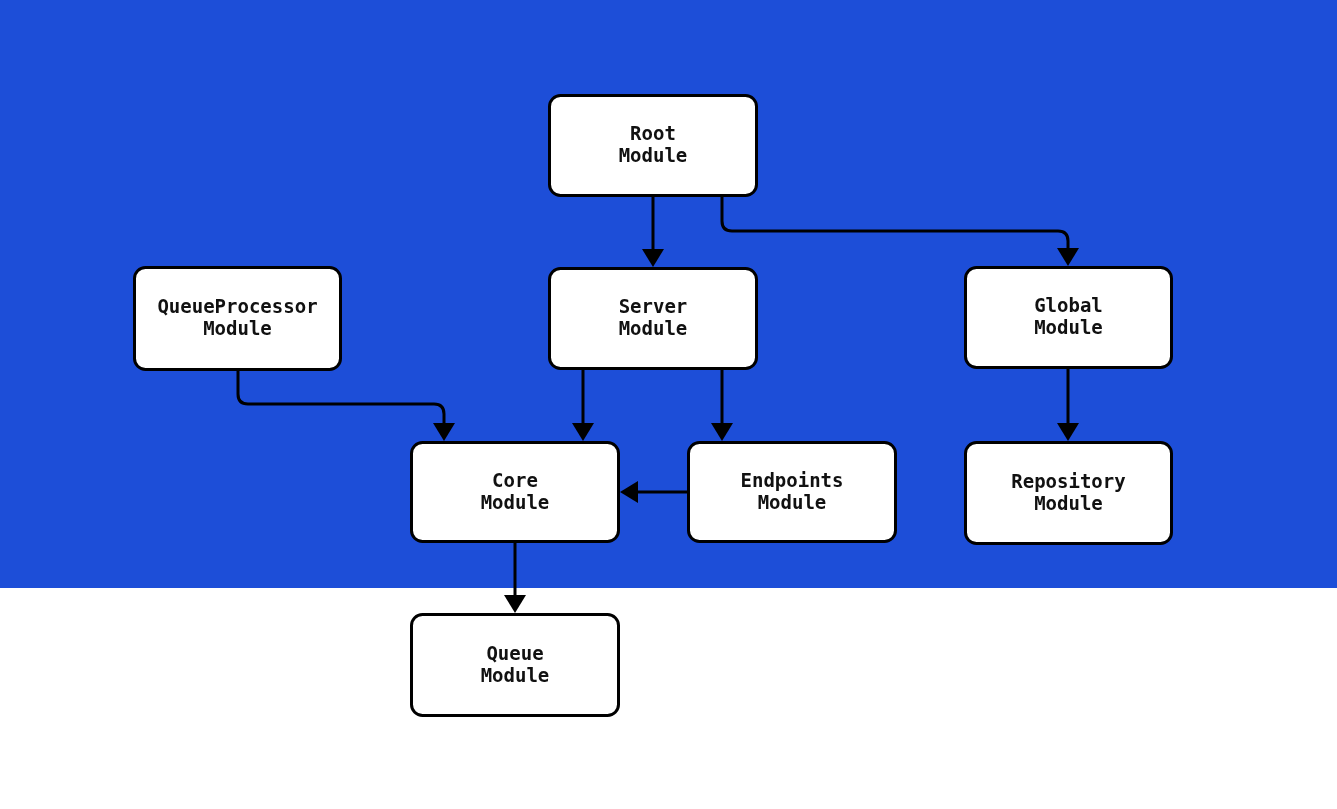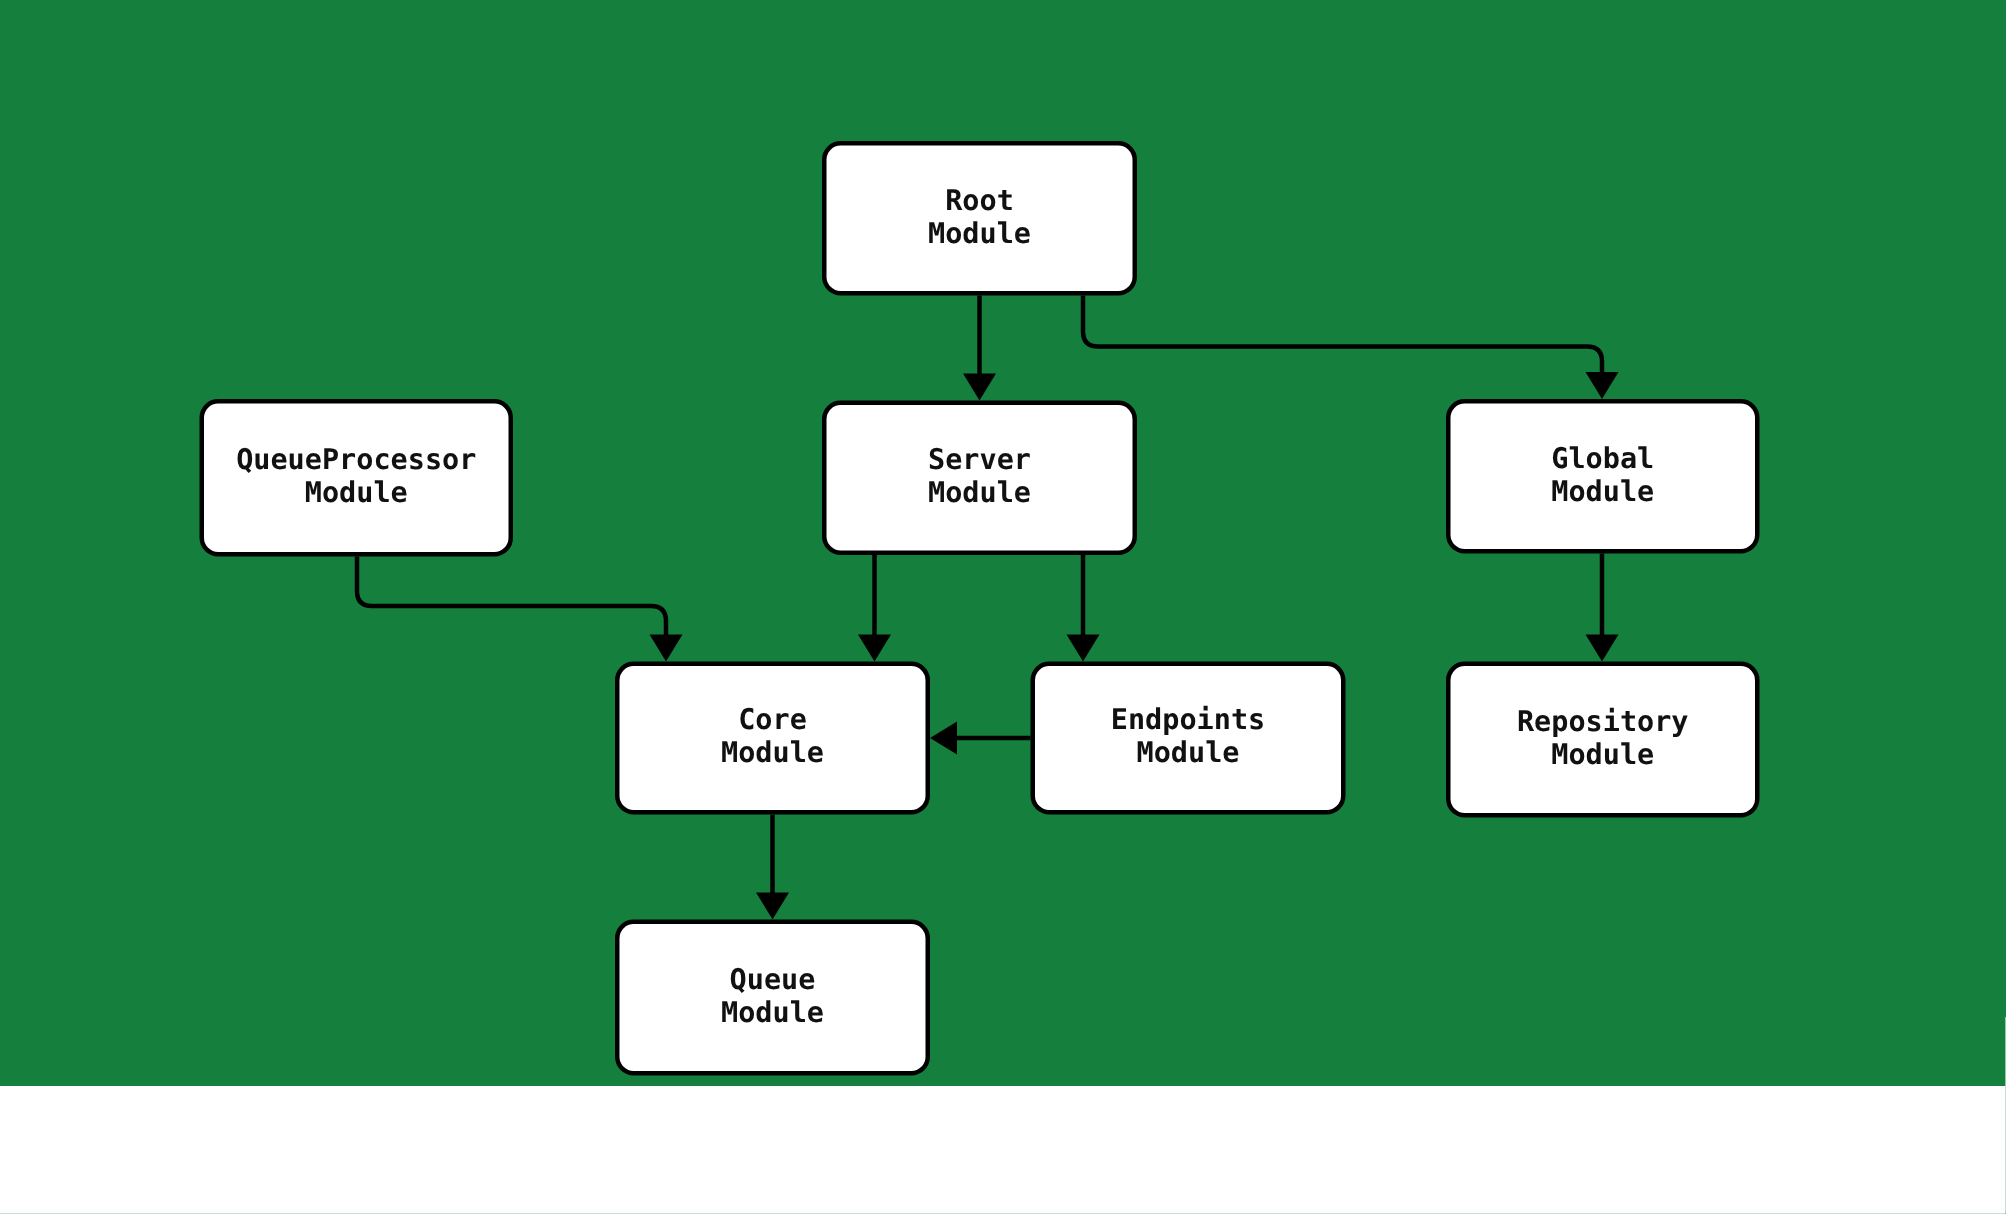--- a/index.html
+++ b/index.html
@@ -9,22 +9,22 @@
   }
   body {
     width: 1337px;
     height: 809px;
     overflow: hidden;
     font-family: "DejaVu Sans Mono", monospace;
   }
   #diagram-root {
     position: relative;
     width: 1337px;
-    height: 724px;
-    background: #15803d;
+    height: 588px;
+    background: #1d4ed8;
   }
   svg.diagram-canvas {
     display: block;
     width: 1337px;
     height: 809px;
   }
   .node-box {
     fill: #ffffff;
     stroke: #000000;
     stroke-width: 3;

